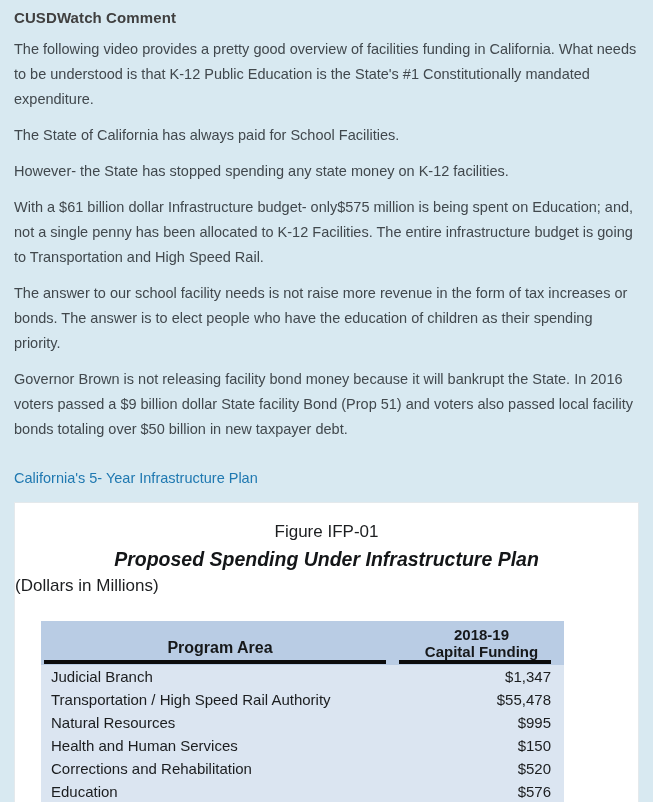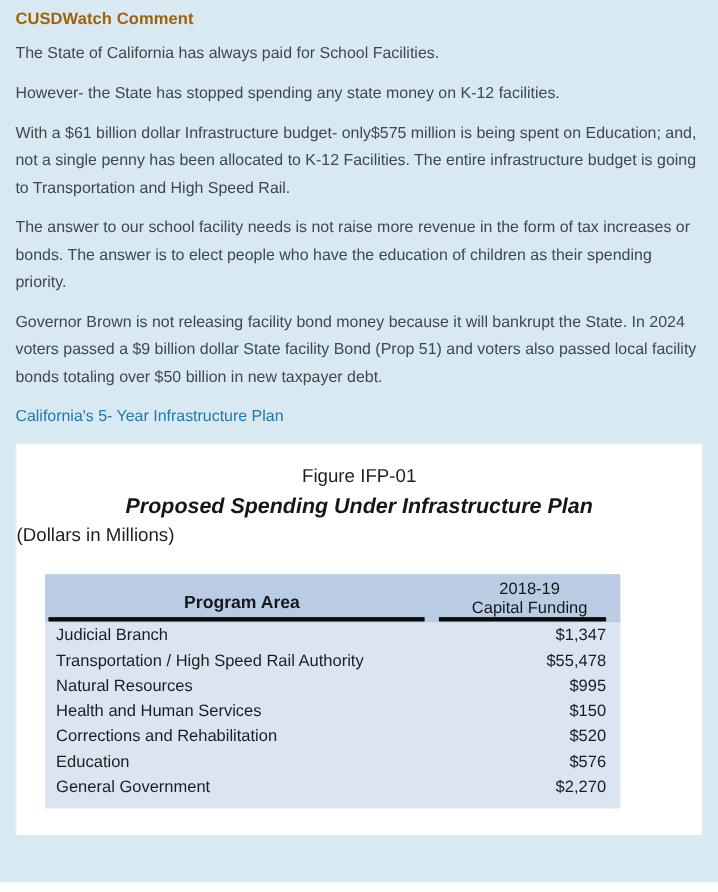--- a/index.html
+++ b/index.html
@@ -8,33 +8,33 @@
 
   .page {
     width:653px; height:802px;
     background:#d8e9f1;
     padding:0 14px;
     overflow:hidden;
   }
 
   .heading {
     padding-top:9px;
-    font-size:15px; font-weight:bold; color:#a16207;
+    font-size:15px; font-weight:bold; color:#404040;
     letter-spacing:.1px;
   }
 
   .para {
     margin-top:11px;
     font-size:14.5px; line-height:25px; color:#41484d;
     max-width:625px;
   }
 
   .plan-link {
     display:inline-block;
-    margin-top:12px;
+    margin-top:25px;
     font-size:14.5px; line-height:22px;
     color:#2079b1; text-decoration:none; cursor:pointer;
   }
 
   
   .figure-box {
     margin-top:13px;
     width:625px;
     background:#ffffff;
     border:1px solid #e4e9ec;
@@ -48,46 +48,47 @@
   .fthead {
     display:grid; grid-template-columns:358px 165px;
     background:#b9cce4;
     padding-top:5px;
   }
   .fthead .left {
     display:flex; align-items:flex-end; justify-content:center;
     font-size:16px; font-weight:bold; color:#16181a; padding-bottom:3px;
   }
   .fthead .right {
-    text-align:center; font-size:15px; font-weight:normal; color:#16181a; line-height:17px;
+    text-align:center; font-size:15px; font-weight:bold; color:#16181a; line-height:17px;
   }
   .ftlines { display:grid; grid-template-columns:358px 165px; background:#b9cce4; height:5px; }
   .ftlines .l1 { height:4px; background:#0c0c0c; margin:0 13px 0 3px; }
   .ftlines .l2 { height:4px; background:#0c0c0c; margin:0 13px 0 0; }
 
   .ftbody { background:#dbe5f1; padding-bottom:8px; }
   .ftrow {
     display:grid; grid-template-columns:358px 165px;
     height:23px; align-items:center; font-size:15px; color:#1b1d1f;
   }
   .ftrow .label { padding-left:10px; white-space:nowrap; }
   .ftrow .value { text-align:right; padding-right:13px; white-space:nowrap; }
 </style>
 </head>
 <body>
 
 <div class="page">
 
   <div class="heading">CUSDWatch Comment</div>
 
+  <p class="para">The following video provides a pretty good overview of facilities funding in California. What needs to be understood is that K-12 Public Education is the State's #1 Constitutionally mandated expenditure.</p>
   <p class="para">The State of California has always paid for School Facilities.</p>
   <p class="para">However- the State has stopped spending any state money on K-12 facilities.</p>
   <p class="para">With a $61 billion dollar Infrastructure budget- only$575 million is being spent on Education; and, not a single penny has been allocated to K-12 Facilities. The entire infrastructure budget is going to Transportation and High Speed Rail.</p>
   <p class="para">The answer to our school facility needs is not raise more revenue in the form of tax increases or bonds. The answer is to elect people who have the education of children as their spending priority.</p>
-  <p class="para">Governor Brown is not releasing facility bond money because it will bankrupt the State. In 2024 voters passed a $9 billion dollar State facility Bond (Prop 51) and voters also passed local facility bonds totaling over $50 billion in new taxpayer debt.</p>
+  <p class="para">Governor Brown is not releasing facility bond money because it will bankrupt the State. In 2016 voters passed a $9 billion dollar State facility Bond (Prop 51) and voters also passed local facility bonds totaling over $50 billion in new taxpayer debt.</p>
 
   <a class="plan-link" href="#">California's 5- Year Infrastructure Plan</a>
 
   
   <div class="figure-box">
     <div class="fig-cap">Figure IFP-01</div>
     <div class="fig-title">Proposed Spending Under Infrastructure Plan</div>
     <div class="fig-sub">(Dollars in Millions)</div>
 
     <div class="ftable">

